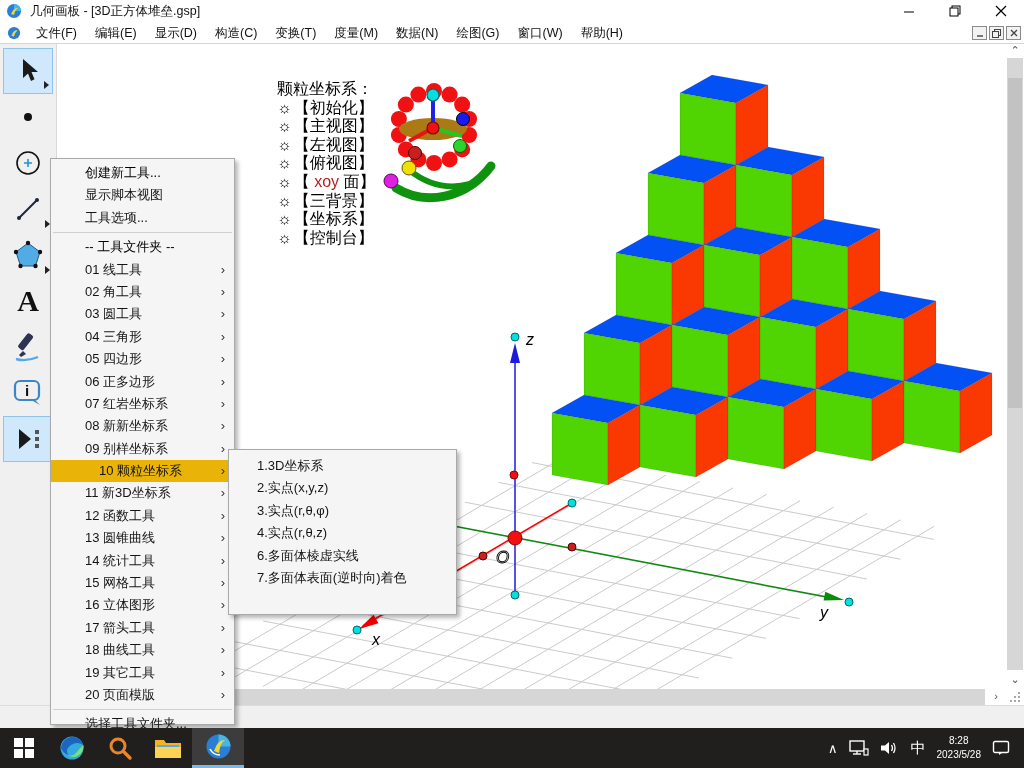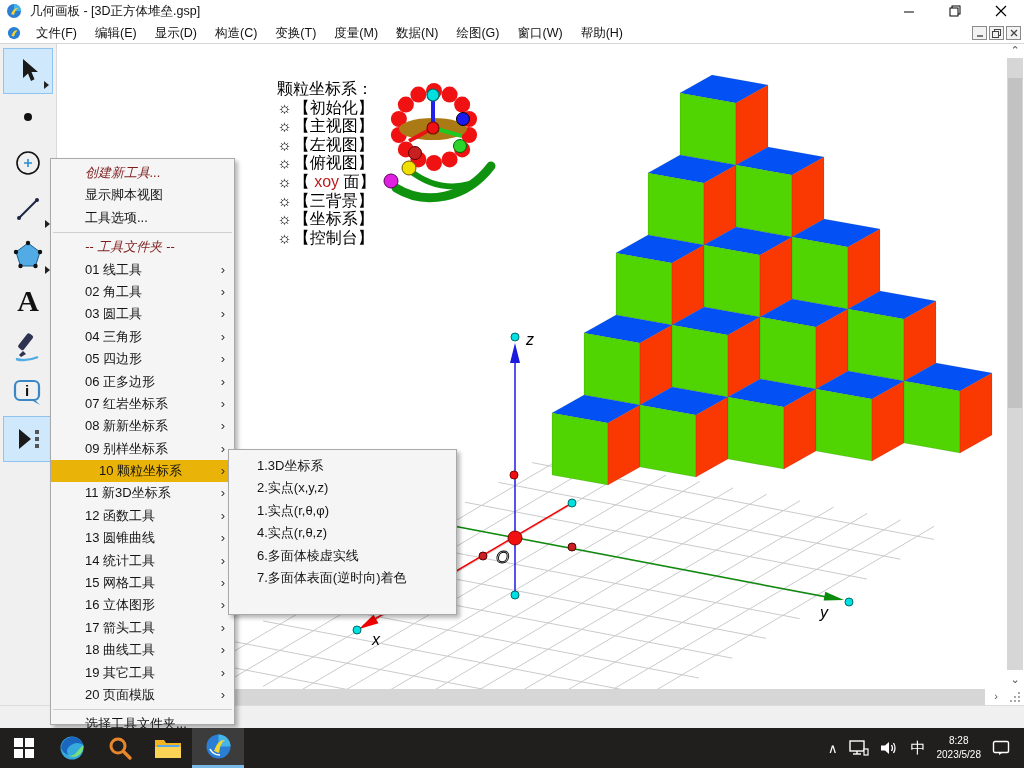--- a/index.html
+++ b/index.html
@@ -44,21 +44,21 @@
   .grip { position:absolute; left:1007px; top:689px; width:16px; height:16px; background:#fff; }
   .grip i { position:absolute; width:2px; height:2px; background:#a8a8a8; }
 
   .statusstrip { position:absolute; left:0; top:705px; width:1024px; height:23px; background:#f0f0f0; border-top:1px solid #dcdcdc; }
 
   
   .menu-panel { position:absolute; left:50px; top:158px; width:185px; height:567px; background:#f5f5f5; border:1px solid #a9a9a9; box-shadow:3px 3px 4px rgba(0,0,0,.28); padding-top:3px; z-index:30; }
   .submenu-panel { position:absolute; left:228px; top:449px; width:229px; height:166px; background:#f5f5f5; border:1px solid #a9a9a9; box-shadow:3px 3px 4px rgba(0,0,0,.28); padding-top:5px; z-index:31; }
   .menu-item { height:22.4px; line-height:22.4px; padding-left:34px; position:relative; font-size:13px; color:#141414; white-space:nowrap; }
   .submenu-panel .menu-item { padding-left:28px; }
-  .menu-item.disabled { color:#7f1d1d;font-style:italic; }
+  .menu-item.disabled { color:#000000; }
   .menu-item.sel { background:#eab308;padding-left:48px; }
   .menu-item .chev { position:absolute; right:9px; top:0; font-size:13px; color:#333; }
   .menu-sep { border-top:1px solid #cfcfcf; margin:3px 2px; }
 
   
   .taskbar { position:absolute; left:0; top:728px; width:1024px; height:40px; background:#211e1e; display:flex; align-items:center; z-index:50; }
   .tbslot { width:48px; height:40px; display:flex; align-items:center; justify-content:center; }
   .tbslot.active { width:52px; background:#3c3c3c; border-bottom:3px solid #7ab8e8; }
   .tray { position:absolute; right:0; top:0; height:40px; display:flex; align-items:center; gap:11px; padding-right:14px; color:#fff; }
   .tray .ime { font-size:15px; }
@@ -417,21 +417,21 @@
     <div class="menu-item"><span>17 箭头工具</span><span class="chev">›</span></div>
     <div class="menu-item"><span>18 曲线工具</span><span class="chev">›</span></div>
     <div class="menu-item"><span>19 其它工具</span><span class="chev">›</span></div>
     <div class="menu-item"><span>20 页面模版</span><span class="chev">›</span></div>
     <div class="menu-sep"></div>
     <div class="menu-item"><span>选择工具文件夹...</span></div>
   </div>
 <div class="submenu-panel" id="tool-submenu">
     <div class="menu-item"><span>1.3D坐标系</span></div>
     <div class="menu-item"><span>2.实点(x,y,z)</span></div>
-    <div class="menu-item"><span>1.实点(r,θ,φ)</span></div>
+    <div class="menu-item"><span>3.实点(r,θ,φ)</span></div>
     <div class="menu-item"><span>4.实点(r,θ,z)</span></div>
     <div class="menu-item"><span>6.多面体棱虚实线</span></div>
     <div class="menu-item"><span>7.多面体表面(逆时向)着色</span></div>
   </div>
 
 <div class="taskbar">
   <div class="tbslot">
     <svg width="22" height="22" viewBox="0 0 22 22">
       <rect x="1" y="1" width="9" height="9" fill="#fff"></rect>
         <rect x="12" y="1" width="9" height="9" fill="#fff"></rect>

